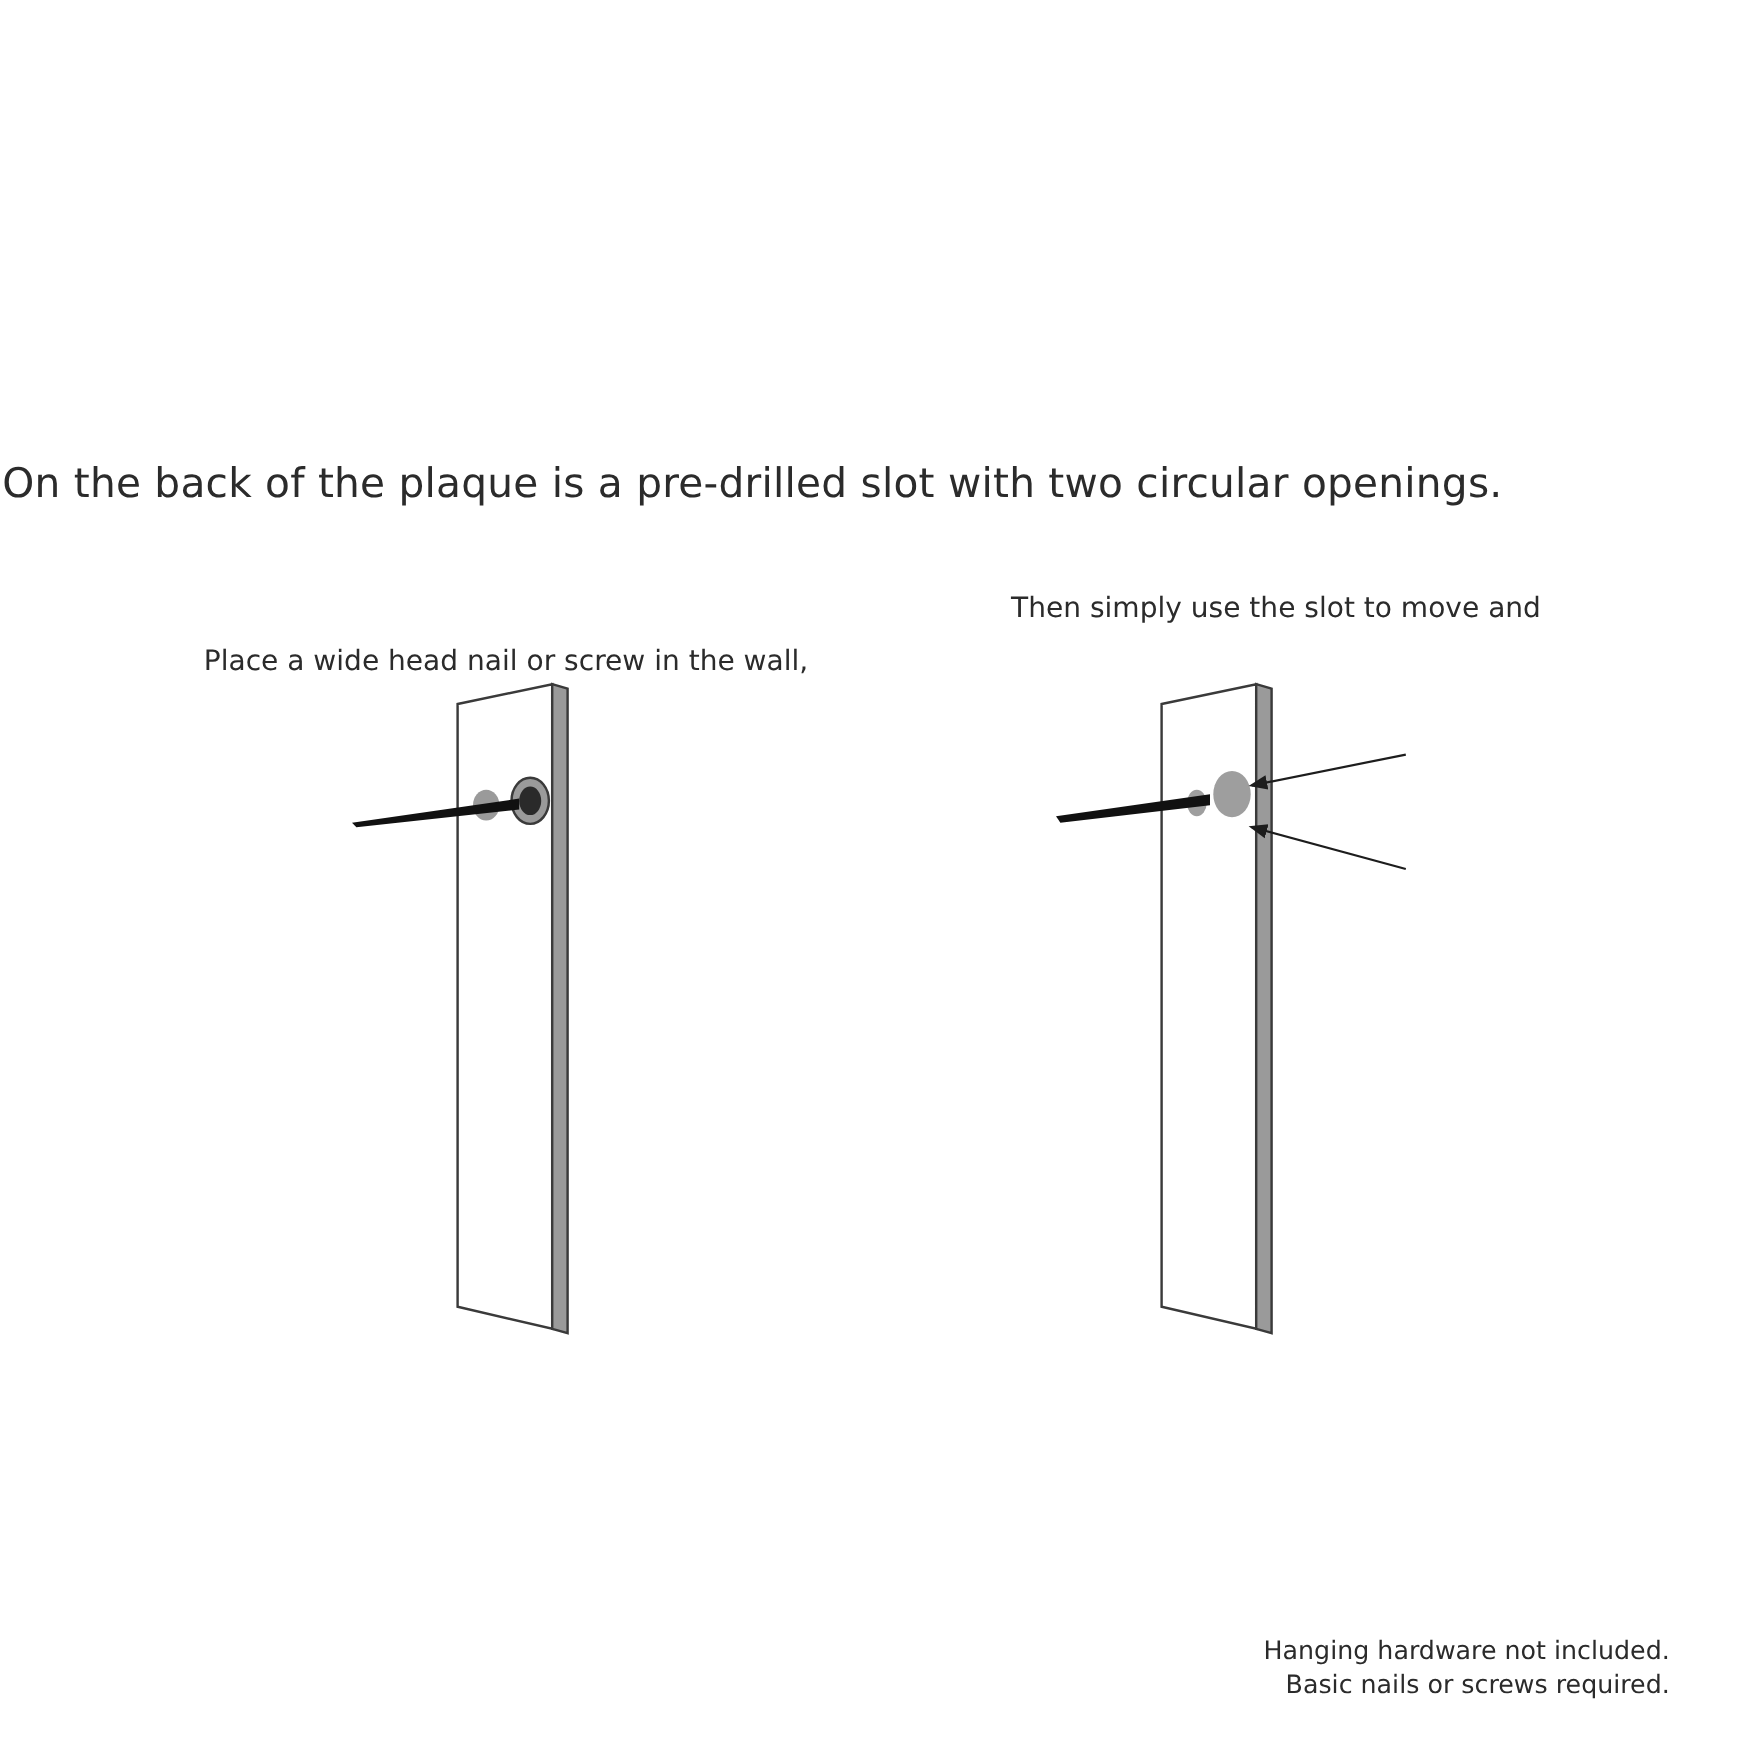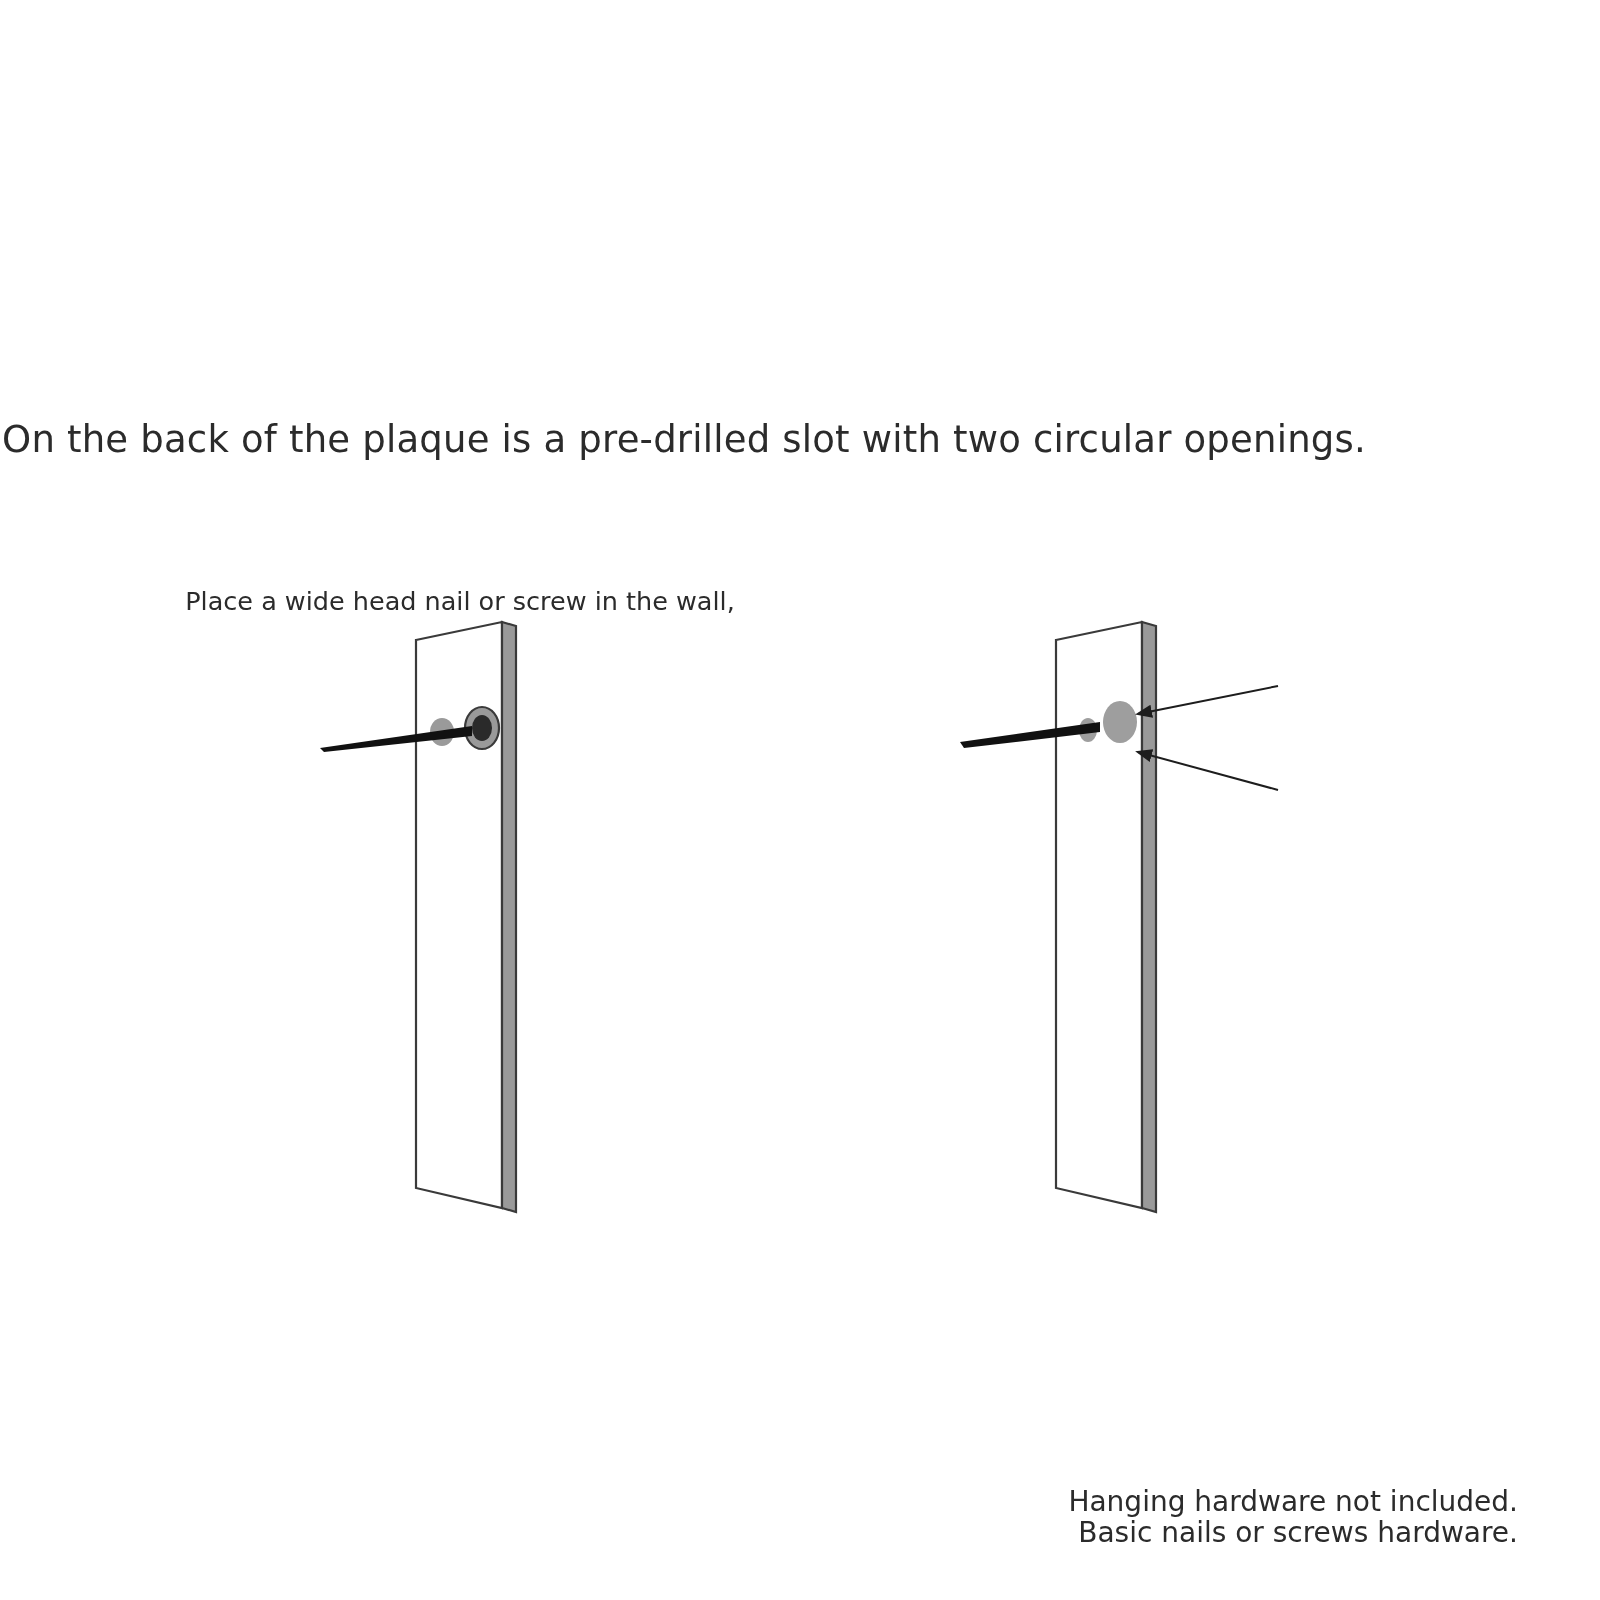--- a/index.html
+++ b/index.html
@@ -62,21 +62,21 @@
   }
   .panel-art.left  { top: 600px; left: 320px;  width: 360px; height: 640px; }
   .panel-art.right { top: 600px; left: 960px;  width: 360px; height: 640px; }
 
   
   .footnote {
     position: absolute;
     right: 82px;
     bottom: 52px;
     text-align: right;
-    font-size: 28px;
+    font-size: 23px;
     line-height: 31px;
     color: #2b2b2b;
   }
 </style>
 </head>
 <body>
 
 <div class="stage">
 
   <div class="headline">On the back of the plaque is a pre-drilled slot with two circular openings.</div>
@@ -92,20 +92,21 @@
     <polygon points="182,22 196,26 196,612 182,608" fill="#9a9a9a" stroke="#3a3a3a" stroke-width="2.2"></polygon>
 
     <ellipse cx="162" cy="128" rx="17" ry="21" fill="#9a9a9a" stroke="#3a3a3a" stroke-width="2.2"></ellipse>
     <ellipse cx="162" cy="128" rx="10" ry="13" fill="#2a2a2a" stroke="none"></ellipse>
 
     <ellipse cx="122" cy="132" rx="12" ry="14" fill="#9a9a9a" stroke="none"></ellipse>
     <polygon points="0,148 152,126 152,136 4,152" fill="#111111"></polygon>
   </svg>
 
   <div class="caption caption-right">
+    <div>Then simply use the slot to move and</div>
   </div>
 
   <svg class="panel-art right" viewBox="0 0 360 640">
     <defs>
       <marker id="arrowhead" markerWidth="9" markerHeight="9" refX="7" refY="4.5" orient="auto">
         <polygon points="0,1.2 8.5,4.5 0,7.8" fill="#1d1d1d"></polygon>
       </marker>
     </defs>
 
     <polygon points="96,40 182,22 182,608 96,588" fill="#ffffff" stroke="#3a3a3a" stroke-width="2.2"></polygon>
@@ -116,16 +117,16 @@
     <ellipse cx="128" cy="130" rx="9" ry="12" fill="#9e9e9e" stroke="none"></ellipse>
 
     <polygon points="0,142 140,122 140,132 4,148" fill="#111111"></polygon>
 
     <line x1="318" y1="86" x2="178" y2="114" stroke="#1d1d1d" stroke-width="2" marker-end="url(#arrowhead)"></line>
     <line x1="318" y1="190" x2="178" y2="152" stroke="#1d1d1d" stroke-width="2" marker-end="url(#arrowhead)"></line>
   </svg>
 
   <div class="footnote">
     <div>Hanging hardware not included.</div>
-    <div>Basic nails or screws hardware.</div>
+    <div>Basic nails or screws required.</div>
   </div>
 
 </div>
 
 </body></html>

